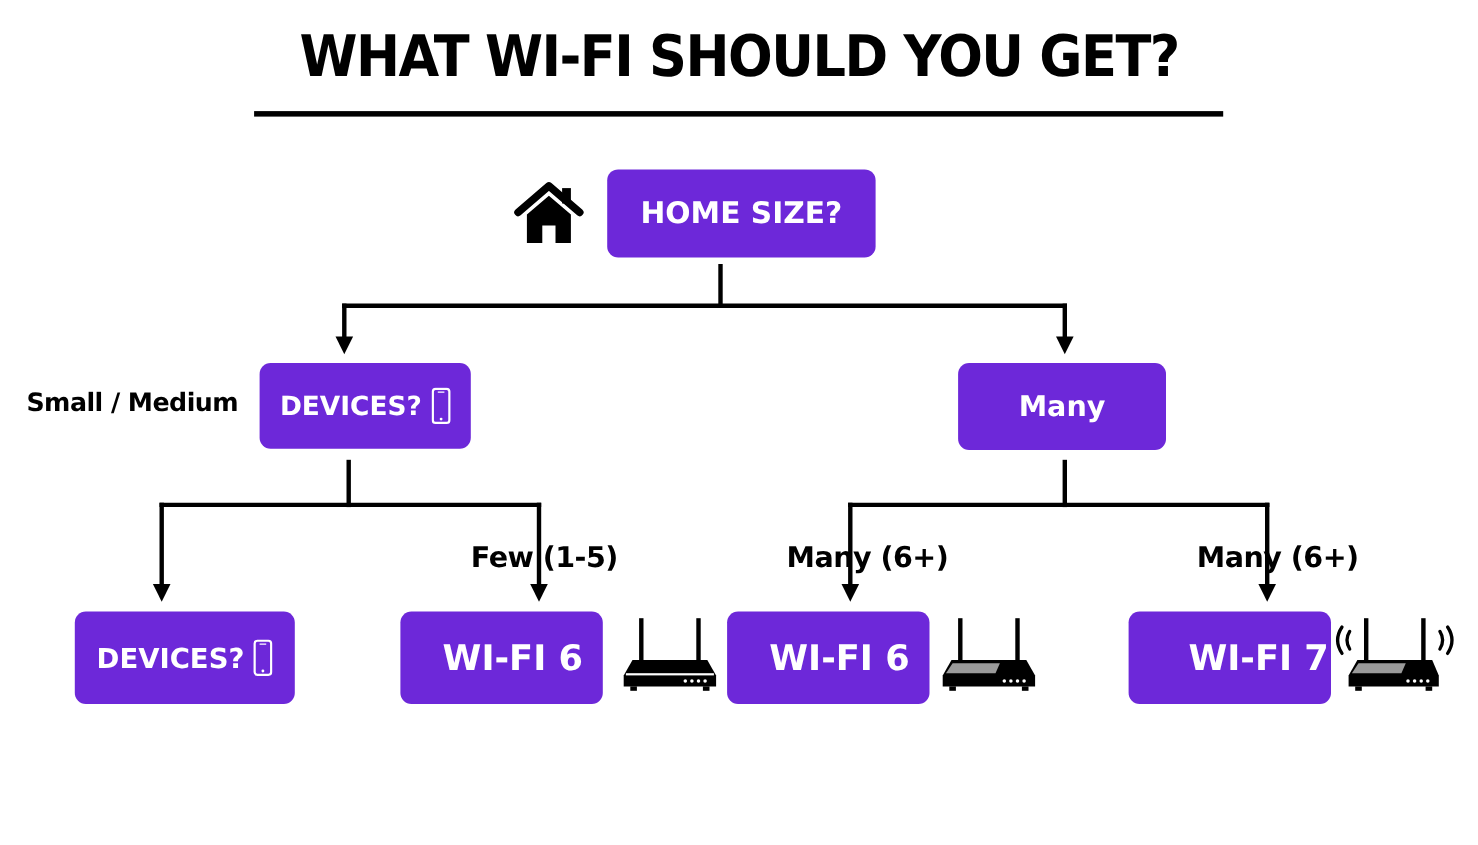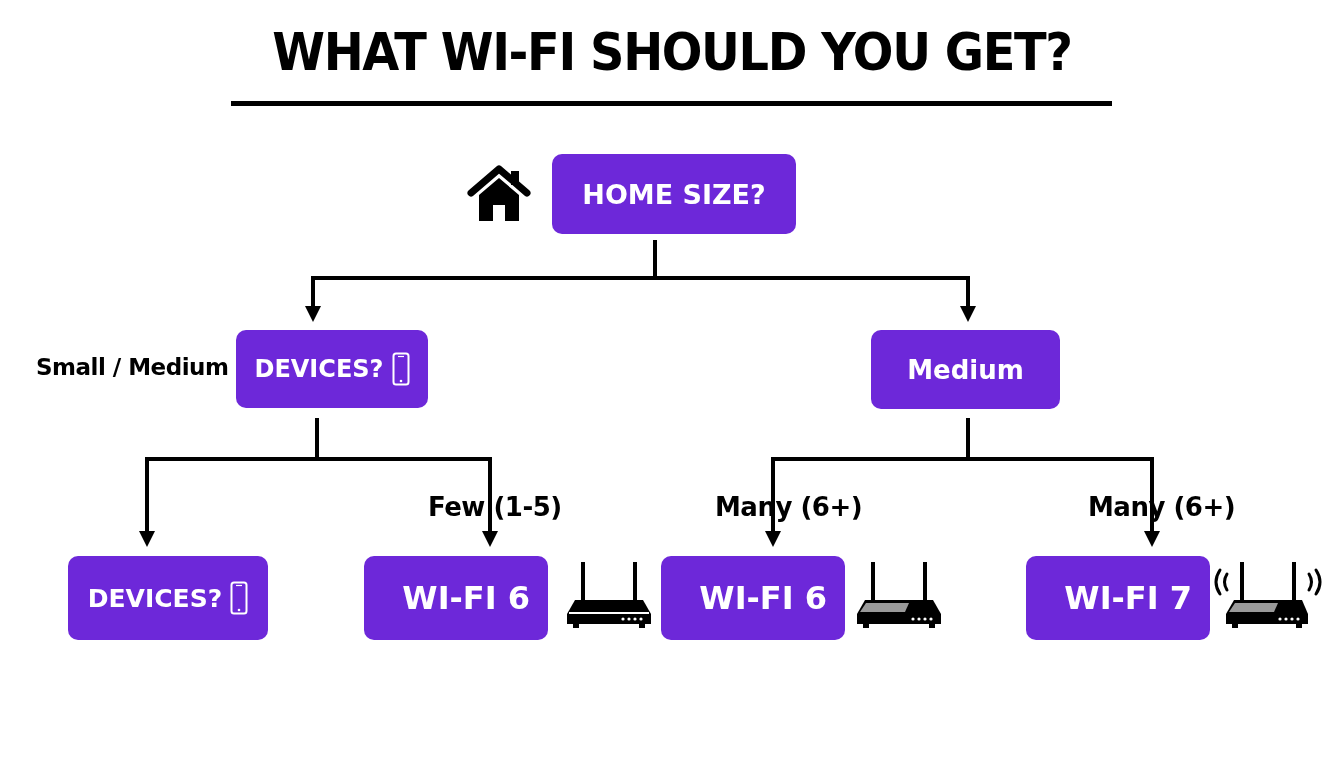--- a/index.html
+++ b/index.html
@@ -69,33 +69,33 @@
 <svg class="icon" style="left:467px;top:165px" width="64" height="58" viewBox="0 0 64 58">
   <path d="M4,28 L32,4 L60,28" stroke="#000" stroke-width="7" fill="none" stroke-linecap="round" stroke-linejoin="round"></path>
   <rect x="44" y="6" width="8" height="14" fill="#000"></rect>
   <path d="M12,30 L32,13 L52,30 L52,56 L38,56 L38,40 L26,40 L26,56 L12,56 Z" fill="#000"></path>
 </svg>
 
 <div class="node" style="left:552px;top:154px;width:244px;height:80px;font-size:27px;">
   <span class="label">HOME SIZE?</span>
 </div>
 
-<div class="edge-label" style="left:24px;top:354px;font-size:23px;margin-left:12px;">Small / Medium</div>
+<div class="edge-label" style="left:24px;top:354px;font-size:23px;">Small / Medium</div>
 
 <div class="node" style="left:236px;top:330px;width:192px;height:78px;font-size:24px;">
   <span class="label">DEVICES?</span>
   <svg width="18" height="34" viewBox="0 0 18 34" style="margin-left:8px">
     <rect x="1.5" y="1.5" width="15" height="31" rx="2.5" fill="none" stroke="#fff" stroke-width="2"></rect>
     <line x1="6" y1="4.5" x2="12" y2="4.5" stroke="#fff" stroke-width="1.2"></line>
     <circle cx="9" cy="29" r="1.3" fill="#fff"></circle>
   </svg>
 </div>
 
 <div class="node" style="left:871px;top:330px;width:189px;height:79px;font-size:26px;font-weight:bold;">
-  <span class="label">Medium</span>
+  <span class="label">Many</span>
 </div>
 
 <div class="edge-label" style="left:428px;top:492px;">Few (1-5)</div>
 <div class="edge-label" style="left:715px;top:492px;">Many (6+)</div>
 <div class="edge-label" style="left:1088px;top:492px;">Many (6+)</div>
 
 <div class="node" style="left:68px;top:556px;width:200px;height:84px;font-size:25px;">
   <span class="label">DEVICES?</span>
   <svg width="18" height="34" viewBox="0 0 18 34" style="margin-left:8px">
     <rect x="1.5" y="1.5" width="15" height="31" rx="2.5" fill="none" stroke="#fff" stroke-width="2"></rect>
@@ -129,21 +129,21 @@
   <path d="M10,40 L78,40 L86,54 L86,64 L2,64 L2,54 Z" fill="#000"></path>
   <path d="M11,43 L54,43 L50,52 L5,52 Z" fill="#9a9a9a"></path>
   <circle cx="58" cy="59" r="1.6" fill="#fff"></circle>
     <circle cx="64" cy="59" r="1.6" fill="#fff"></circle>
   <circle cx="70" cy="59" r="1.6" fill="#fff"></circle>
     <circle cx="76" cy="59" r="1.6" fill="#fff"></circle>
   <rect x="8" y="64" width="6" height="4" fill="#000"></rect>
     <rect x="74" y="64" width="6" height="4" fill="#000"></rect>
 </svg>
 
-<div class="node" style="left:1026px;top:556px;width:184px;height:84px;font-size:32px;justify-content:flex-end;padding-right:18px;box-sizing:border-box;">
+<div class="node" style="left:1026px;top:556px;width:184px;height:84px;font-size:32px;justify-content:flex-end;padding-right:2px;box-sizing:border-box;">
   <span class="label">WI-FI 7</span>
 </div>
 <svg class="icon" style="left:1210px;top:560px" width="116" height="70" viewBox="0 0 116 70">
   <g stroke="#000" stroke-width="3" fill="none" stroke-linecap="round">
     <path d="M10,10 Q2,22 10,34"></path>
     <path d="M17,14 Q12,22 17,30"></path>
     <path d="M106,10 Q114,22 106,34"></path>
     <path d="M99,14 Q104,22 99,30"></path>
   </g>
   <rect x="30" y="2" width="4" height="40" fill="#000"></rect>

